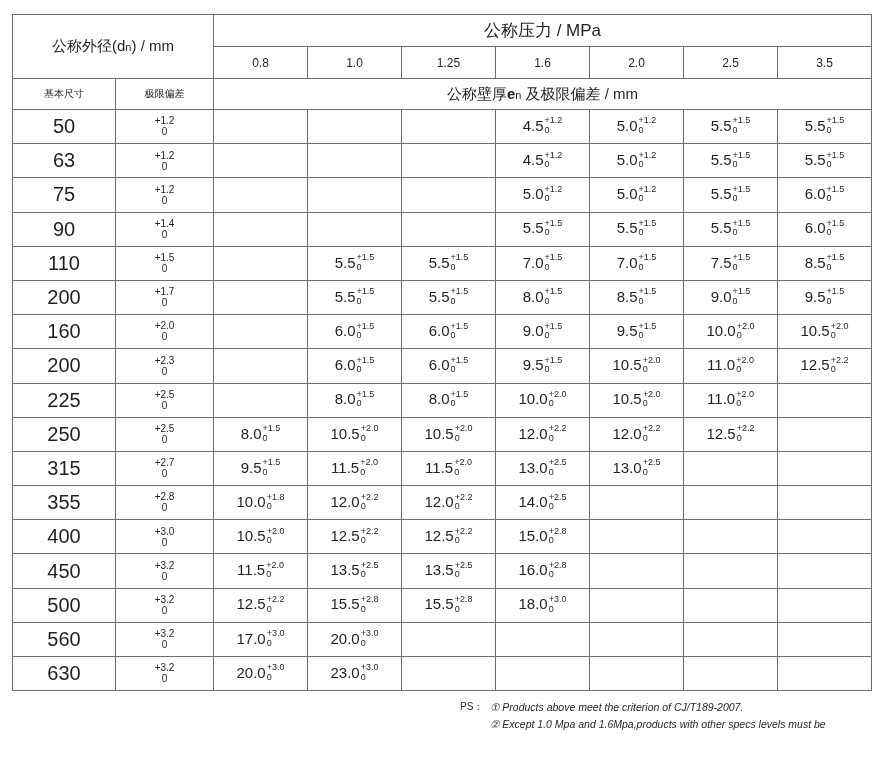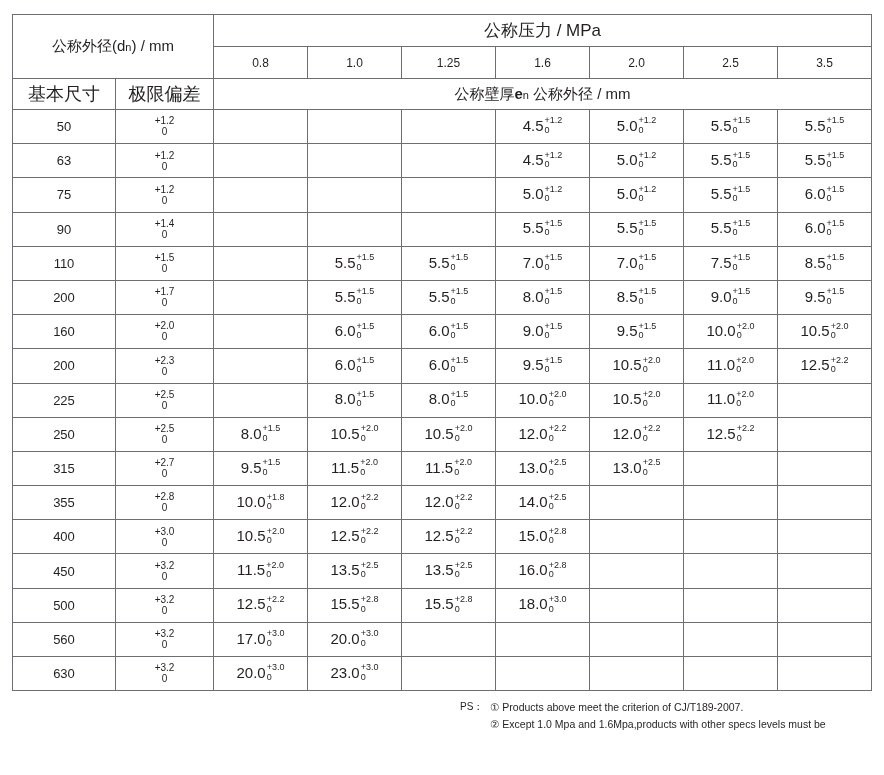--- a/index.html
+++ b/index.html
@@ -45,35 +45,35 @@
   }
   .hdr-press {
     font-size: 17px;
     height: 31px;
   }
   .hdr-press-val {
     font-size: 12px;
     height: 31px;
   }
   .hdr-basic {
-    font-size: 18px;
+    font-size: 10px;
     height: 30px;
   }
   .hdr-en {
     font-size: 15px;
     height: 30px;
   }
   .hdr-en b {
     font-weight: bold;
   }
   .hdr-en .sub {
     font-size: 11px;
   }
   td.dn {
-    font-size: 13px;
+    font-size: 20px;
     height: 33.2px;
   }
   td.tol {
     font-size: 10px;
     height: 33.2px;
     line-height: 1.15;
   }
   td.val {
     font-size: 15px;
     height: 33.2px;
@@ -122,21 +122,21 @@
   }
   .en-row {
     display: flex;
     align-items: flex-start;
   }
   .en-label {
     width: 30px;
     flex: none;
     font-size: 10px;
   }
-  .en-lines div { margin-bottom: 1px; }
+  .en-lines div { margin-bottom: 1px; font-style: italic; }
   .cn-line { white-space: nowrap; }
 </style>
 </head>
 <body>
 
 <div id="page">
 
   <table class="spec">
     <colgroup>
       <col style="width:103px">
@@ -162,21 +162,21 @@
         <td class="hdr-press-val">1.25</td>
         <td class="hdr-press-val">1.6</td>
         <td class="hdr-press-val">2.0</td>
         <td class="hdr-press-val">2.5</td>
         <td class="hdr-press-val">3.5</td>
       </tr>
       <tr>
         <td class="hdr-basic">基本尺寸</td>
         <td class="hdr-basic">极限偏差</td>
         <td class="hdr-en" colspan="7">
-          <span>公称壁厚</span><b>e</b><span class="sub">n</span><span> 公称外径 / mm</span>
+          <span>公称壁厚</span><b>e</b><span class="sub">n</span><span> 及极限偏差 / mm</span>
         </td>
       </tr>
     </thead>
     <tbody id="tbody">
         <tr>
           <td class="dn">50</td>
           <td class="tol"><span class="tolstack"><span style="display:block">+1.2</span><span style="display:block">0</span></span></td>
           <td class="val">&nbsp;</td>
           <td class="val">&nbsp;</td>
           <td class="val">&nbsp;</td>

